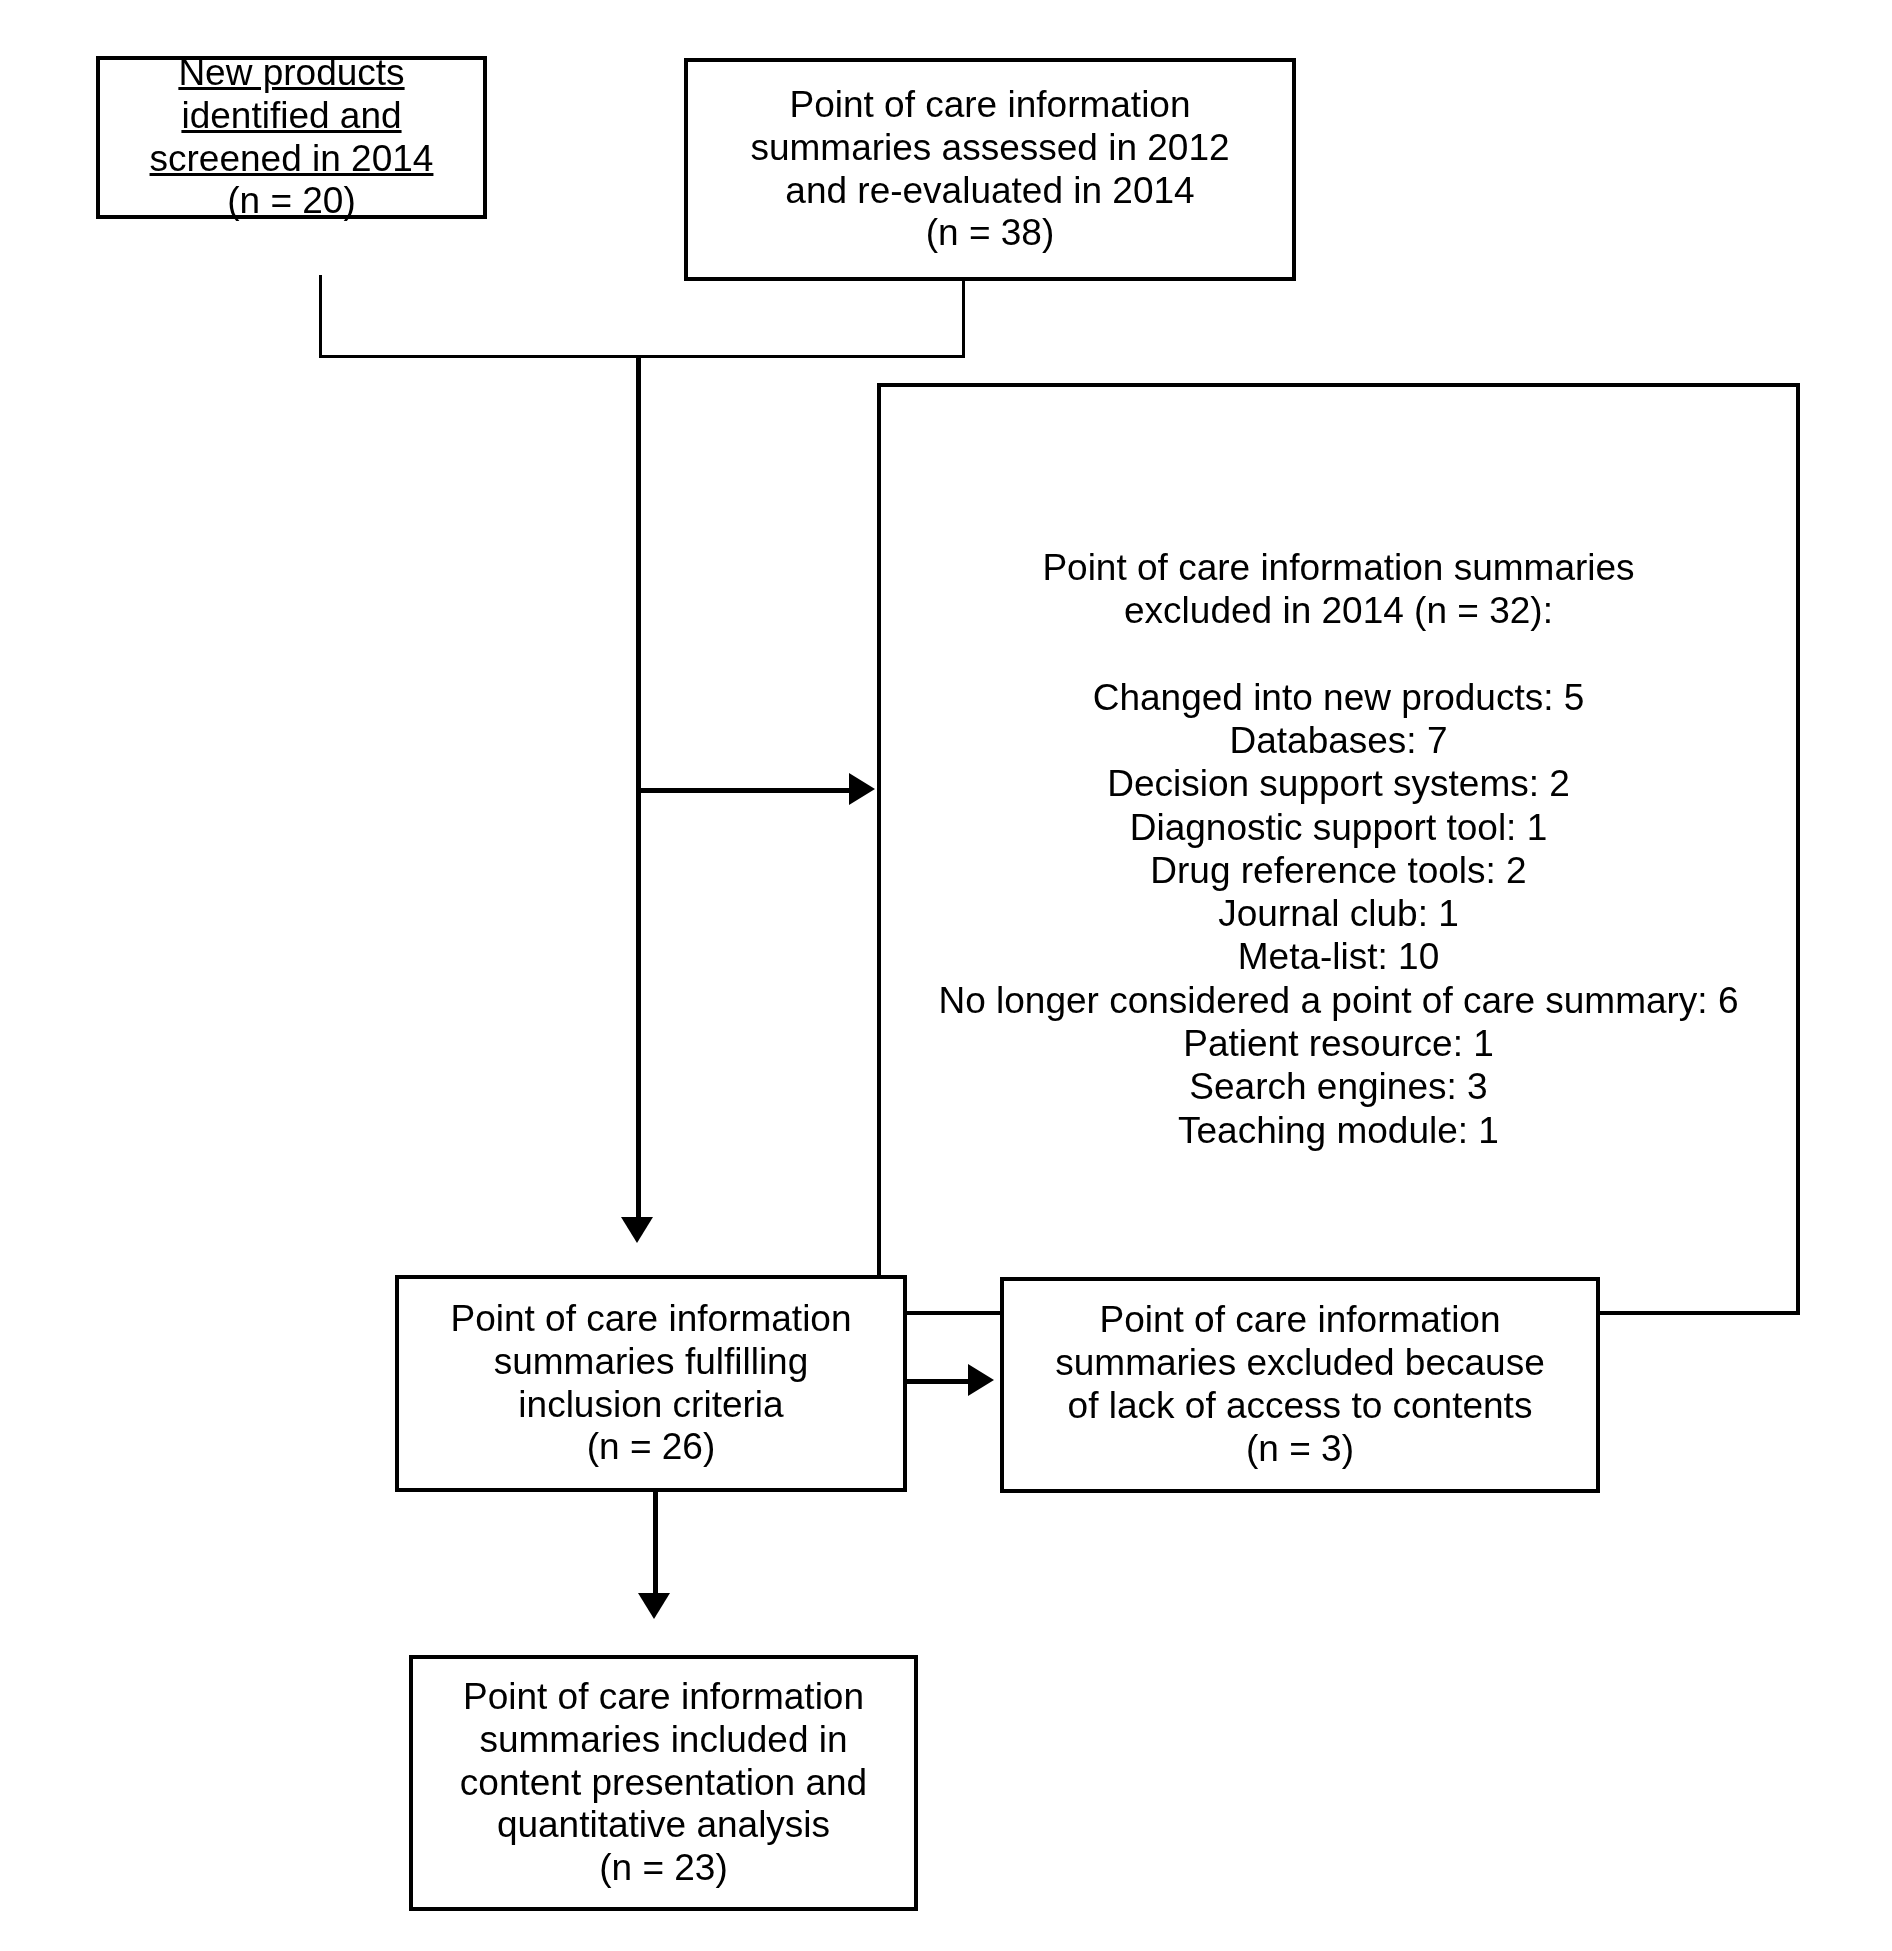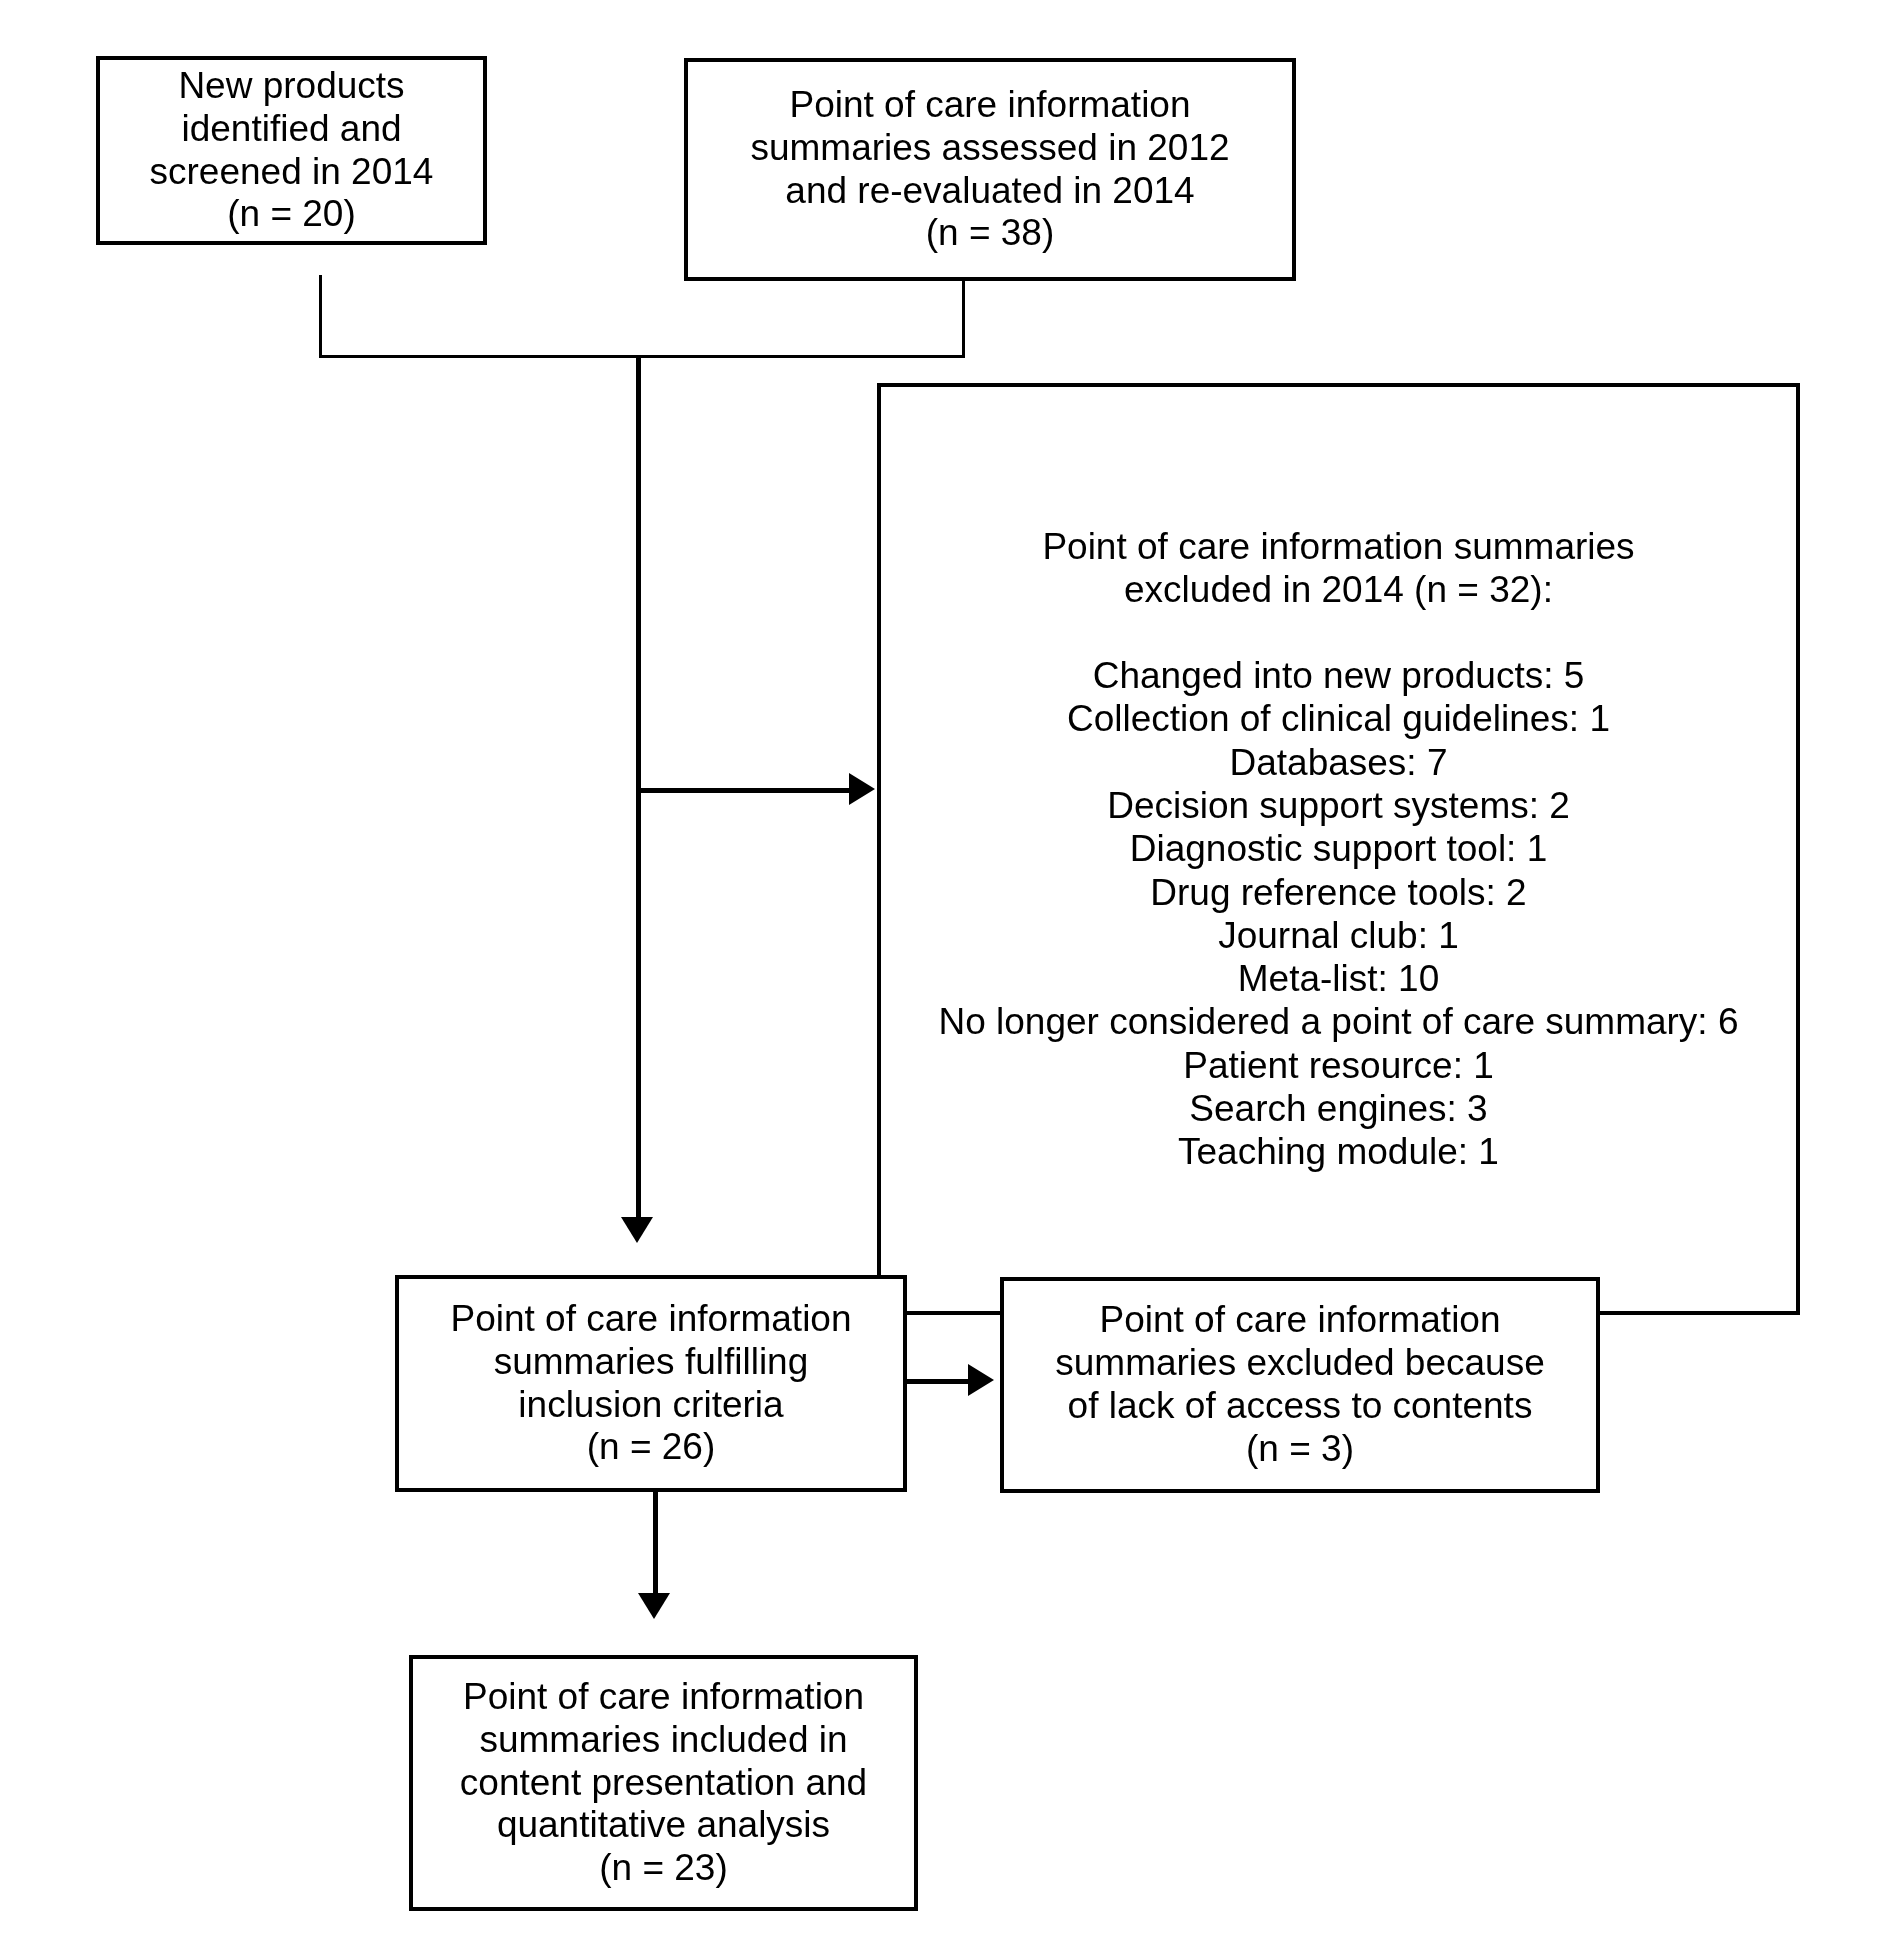--- a/index.html
+++ b/index.html
@@ -55,21 +55,21 @@
     border-right: 16.7px solid transparent;
     border-top: 26px solid #000000;
   }
   .arrow-head.right {
     border-top: 16.7px solid transparent;
     border-bottom: 16.7px solid transparent;
     border-left: 26px solid #000000;
   }
 
   
-  #box-new-products   { left: 96px;  top: 56px;   width: 391px; height: 189px; }
+  #box-new-products   { left: 96px;  top: 56px;   width: 391px; height: 163px; text-decoration: underline; }
   #box-assessed       { left: 684px;  top: 58px;   width: 612px; height: 223px; }
   #box-excluded-2014  { left: 877px;  top: 383px;  width: 923px; height: 932px; }
   #box-inclusion      { left: 395px;  top: 1275px; width: 512px; height: 217px; }
   #box-no-access      { left: 1000px; top: 1277px; width: 600px; height: 216px; }
   #box-final-included { left: 409px;  top: 1655px; width: 509px; height: 256px; }
 
   
   #line-left-drop   { left: 319px;  top: 275px;  width: 2.8px;   height: 83px; }
   #line-right-drop  { left: 962px; top: 279px;  width: 2.8px;   height: 79px; }
   #line-join-horiz  { left: 319px;  top: 355px;  width: 646px; height: 2.8px; }
@@ -110,21 +110,20 @@
   <div class="arrow-head down" id="head-trunk"></div>
 
   <div class="line" id="line-branch"></div>
   <div class="arrow-head right" id="head-branch"></div>
 
   <div class="flow-box" id="box-excluded-2014">
     <div class="list-title">Point of care information summaries
 excluded in 2014 (n = 32):</div>
     <div class="list-spacer"></div>
     <div class="list-item">Changed into new products: 5</div>
-    <div class="list-item">Collection of clinical guidelines: 1</div>
     <div class="list-item">Databases: 7</div>
     <div class="list-item">Decision support systems: 2</div>
     <div class="list-item">Diagnostic support tool: 1</div>
     <div class="list-item">Drug reference tools: 2</div>
     <div class="list-item">Journal club: 1</div>
     <div class="list-item">Meta-list: 10</div>
     <div class="list-item">No longer considered a point of care summary: 6</div>
     <div class="list-item">Patient resource: 1</div>
     <div class="list-item">Search engines: 3</div>
     <div class="list-item">Teaching module: 1</div>

